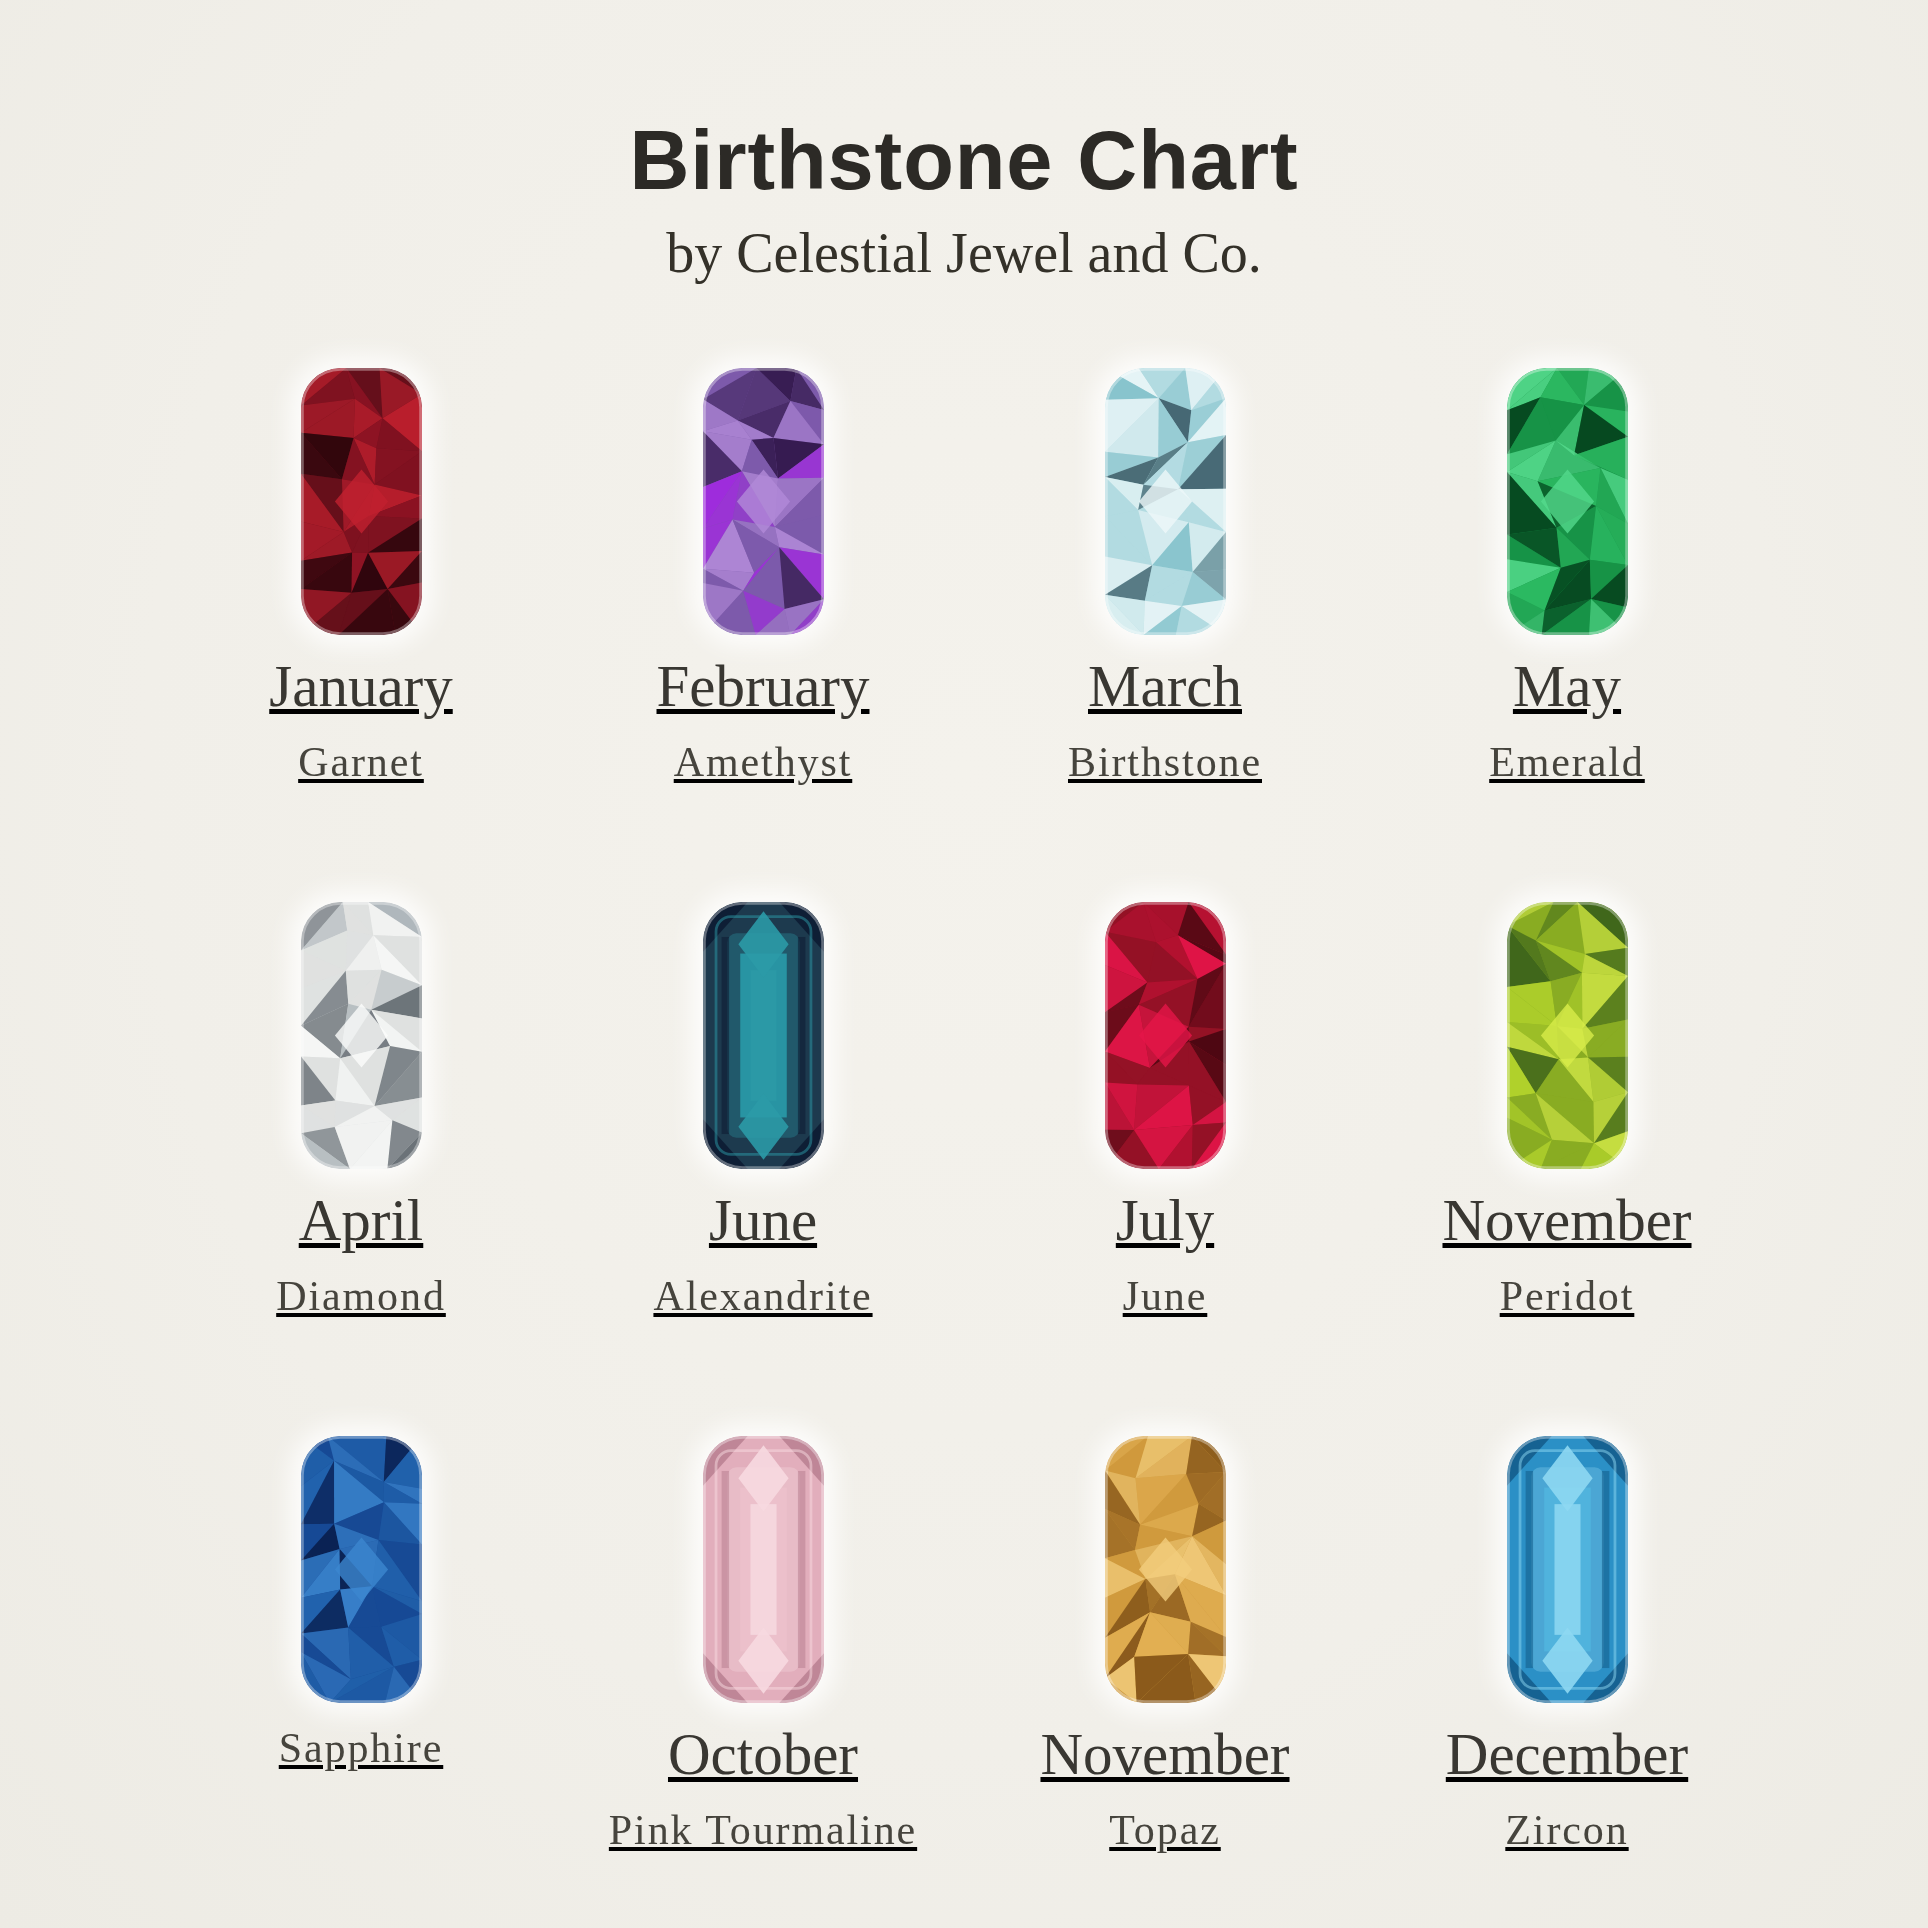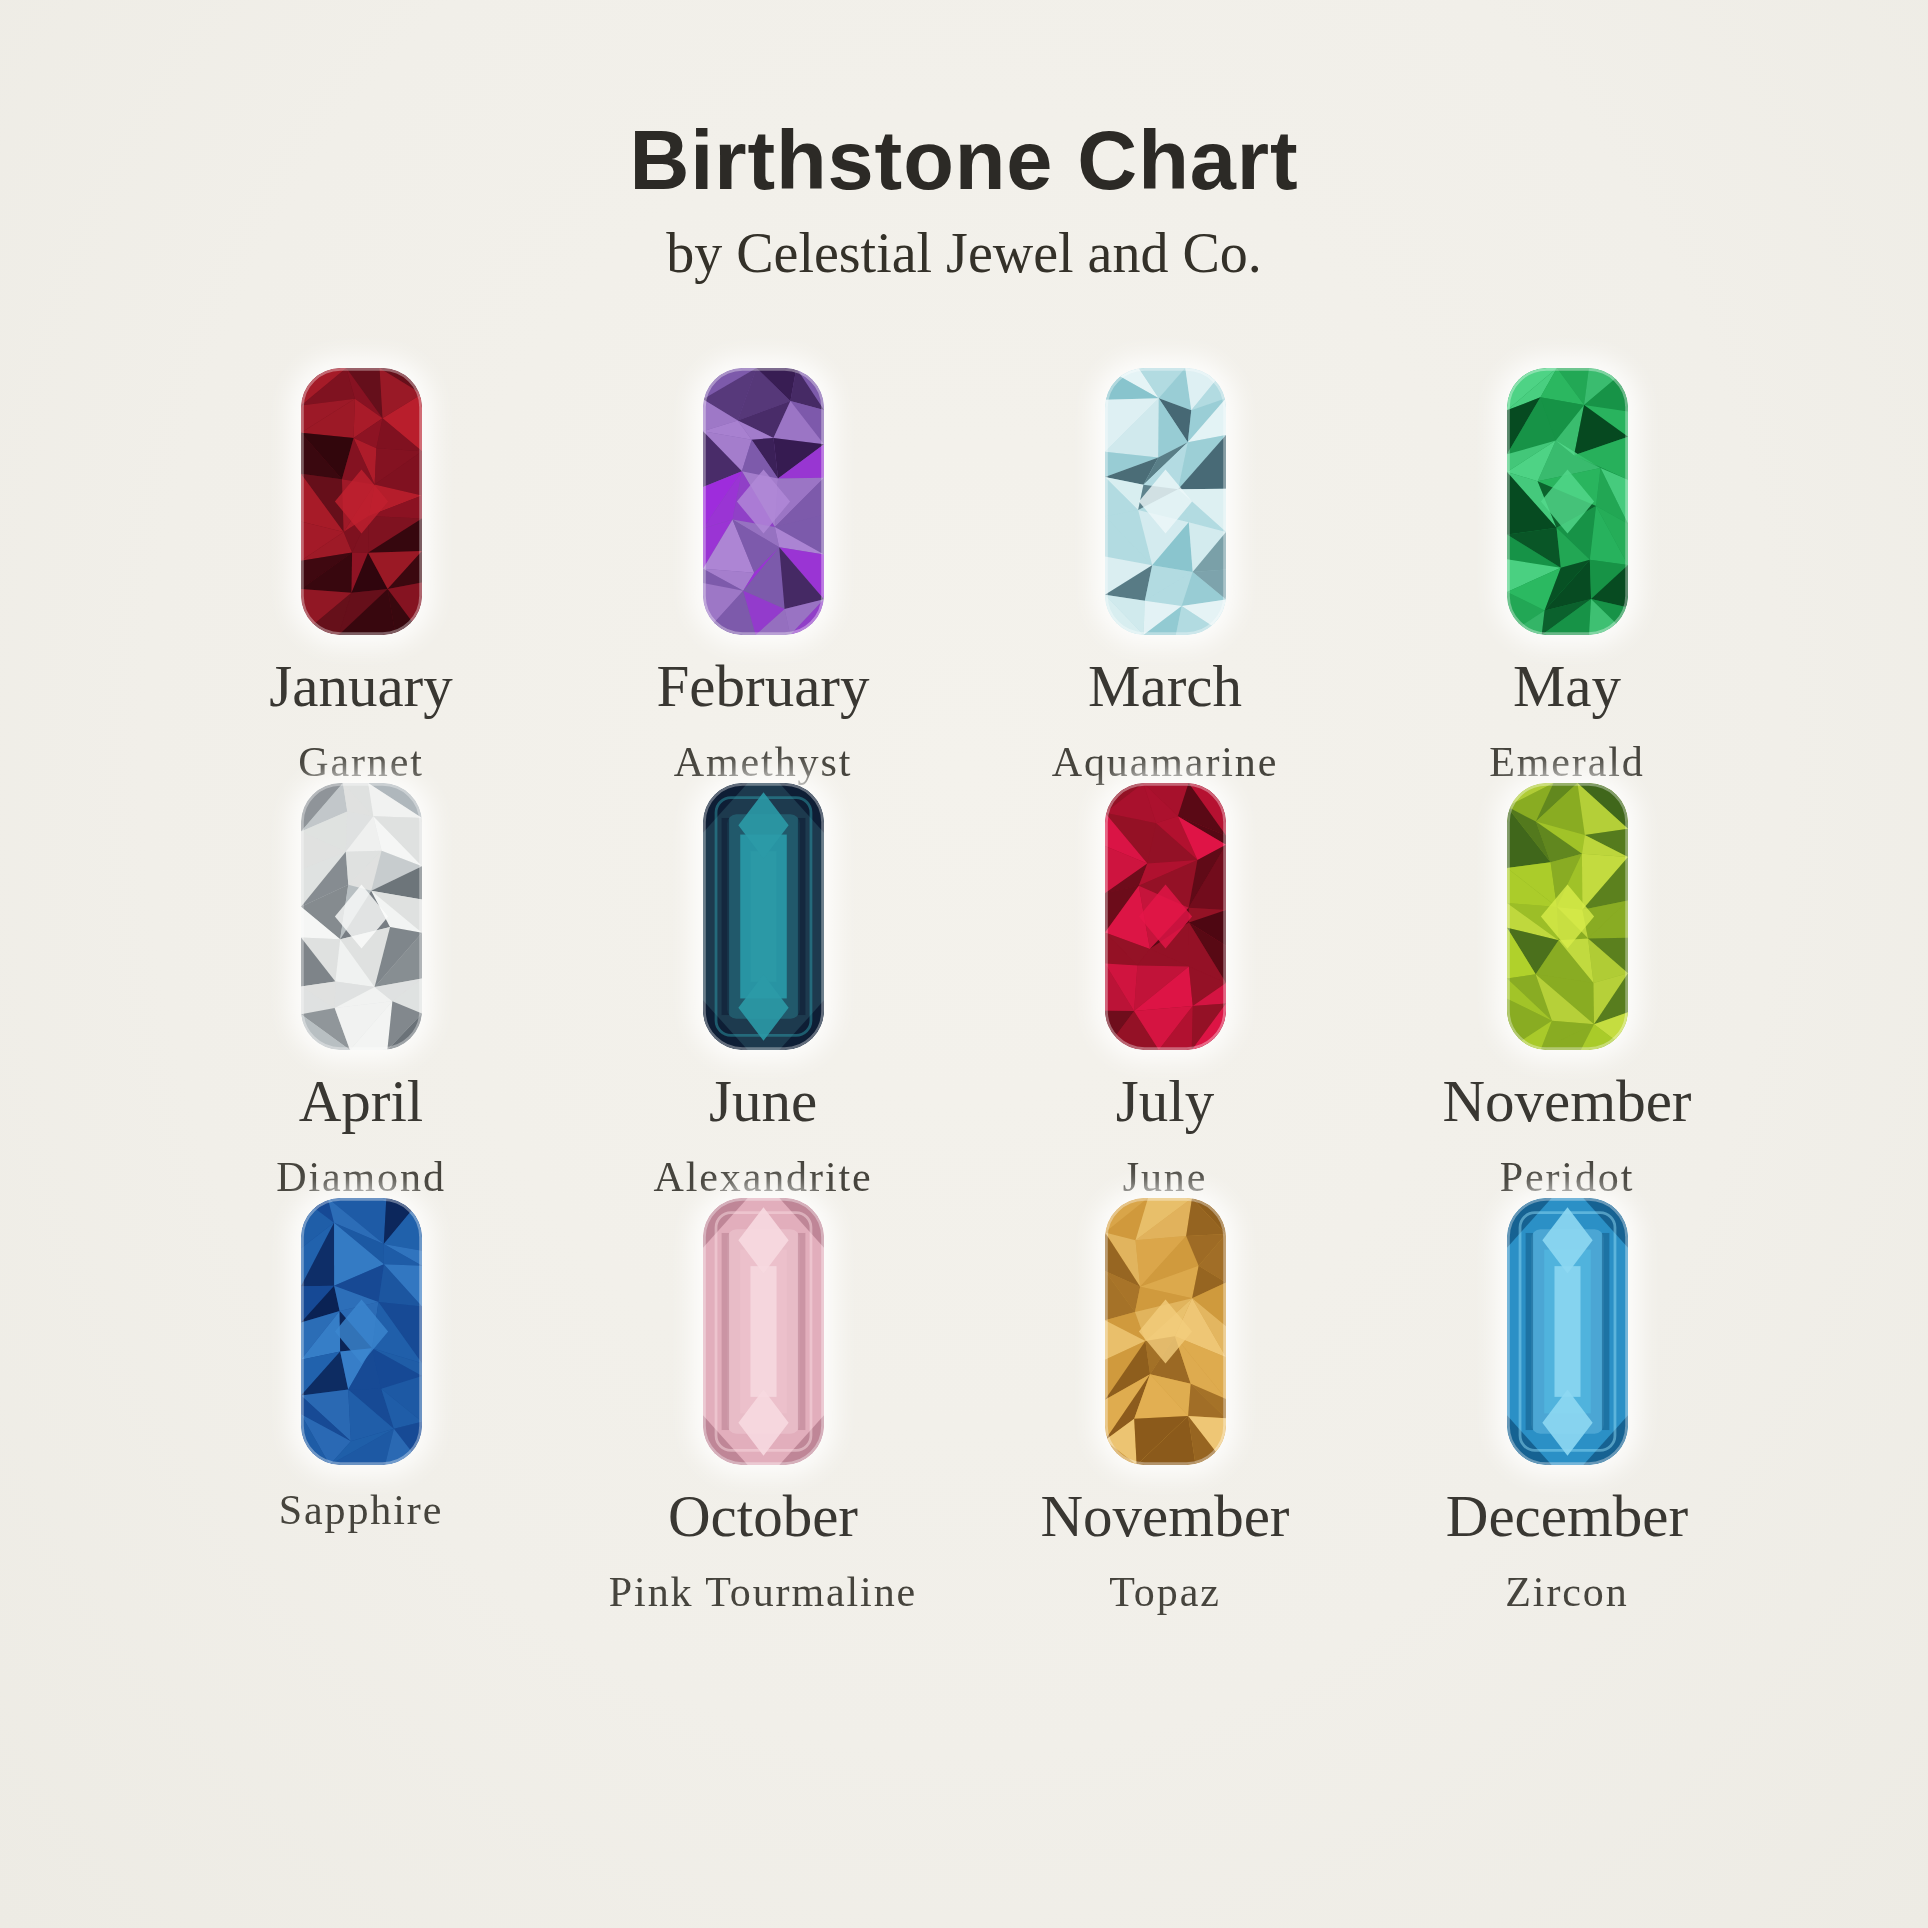--- a/index.html
+++ b/index.html
@@ -27,21 +27,23 @@
     font-family:"Liberation Serif", serif;
     font-weight:400;
     font-size:56px;
     line-height:1;
     color:#343129;
   }
   .grid{
     margin-top:87px;
     display:grid;
     grid-template-columns:repeat(4, 402px);
+    row-gap:119px;
     justify-content:center;
+    text-decoration:underline;
   }
   .cell{
     margin:0;
     display:flex;
     flex-direction:column;
     align-items:center;
   }
   .gem{
     width:121px;height:267px;
     border-radius:40px;
@@ -252,21 +254,21 @@
               <polygon points="82.4,258.5 76.1,290.0 41.4,290.0" fill="#84c2cb" fill-opacity="0.69"></polygon>
               <polygon points="82.4,258.5 130.0,251.5 130.0,290.0" fill="#eef8f9" fill-opacity="0.84"></polygon>
               <polygon points="82.4,258.5 130.0,290.0 76.1,290.0" fill="#b2dbe1" fill-opacity="0.49"></polygon>
               <polygon points="65.0,110.2 93.6,145.0 65.0,179.8 36.4,145.0" fill="#eef8f9" fill-opacity="0.8"></polygon>
               <rect x="1.5" y="1.5" width="127" height="287" rx="41" fill="none" stroke="#ffffff" stroke-opacity="0.35" stroke-width="3"></rect>
             </g>
           </svg>
         </div>
       <figcaption>
         <div class="month">March</div>
-        <div class="stone">Aquamarine</div>
+        <div class="stone">Birthstone</div>
       </figcaption>
     </figure>
 
     <figure class="cell">
       <div class="gem">
           <svg viewBox="0 0 130 290" preserveAspectRatio="none">
             <defs>
               <clipPath id="cp4">
                 <rect x="0" y="0" width="130" height="290" rx="42" ry="42"></rect>
               </clipPath>

